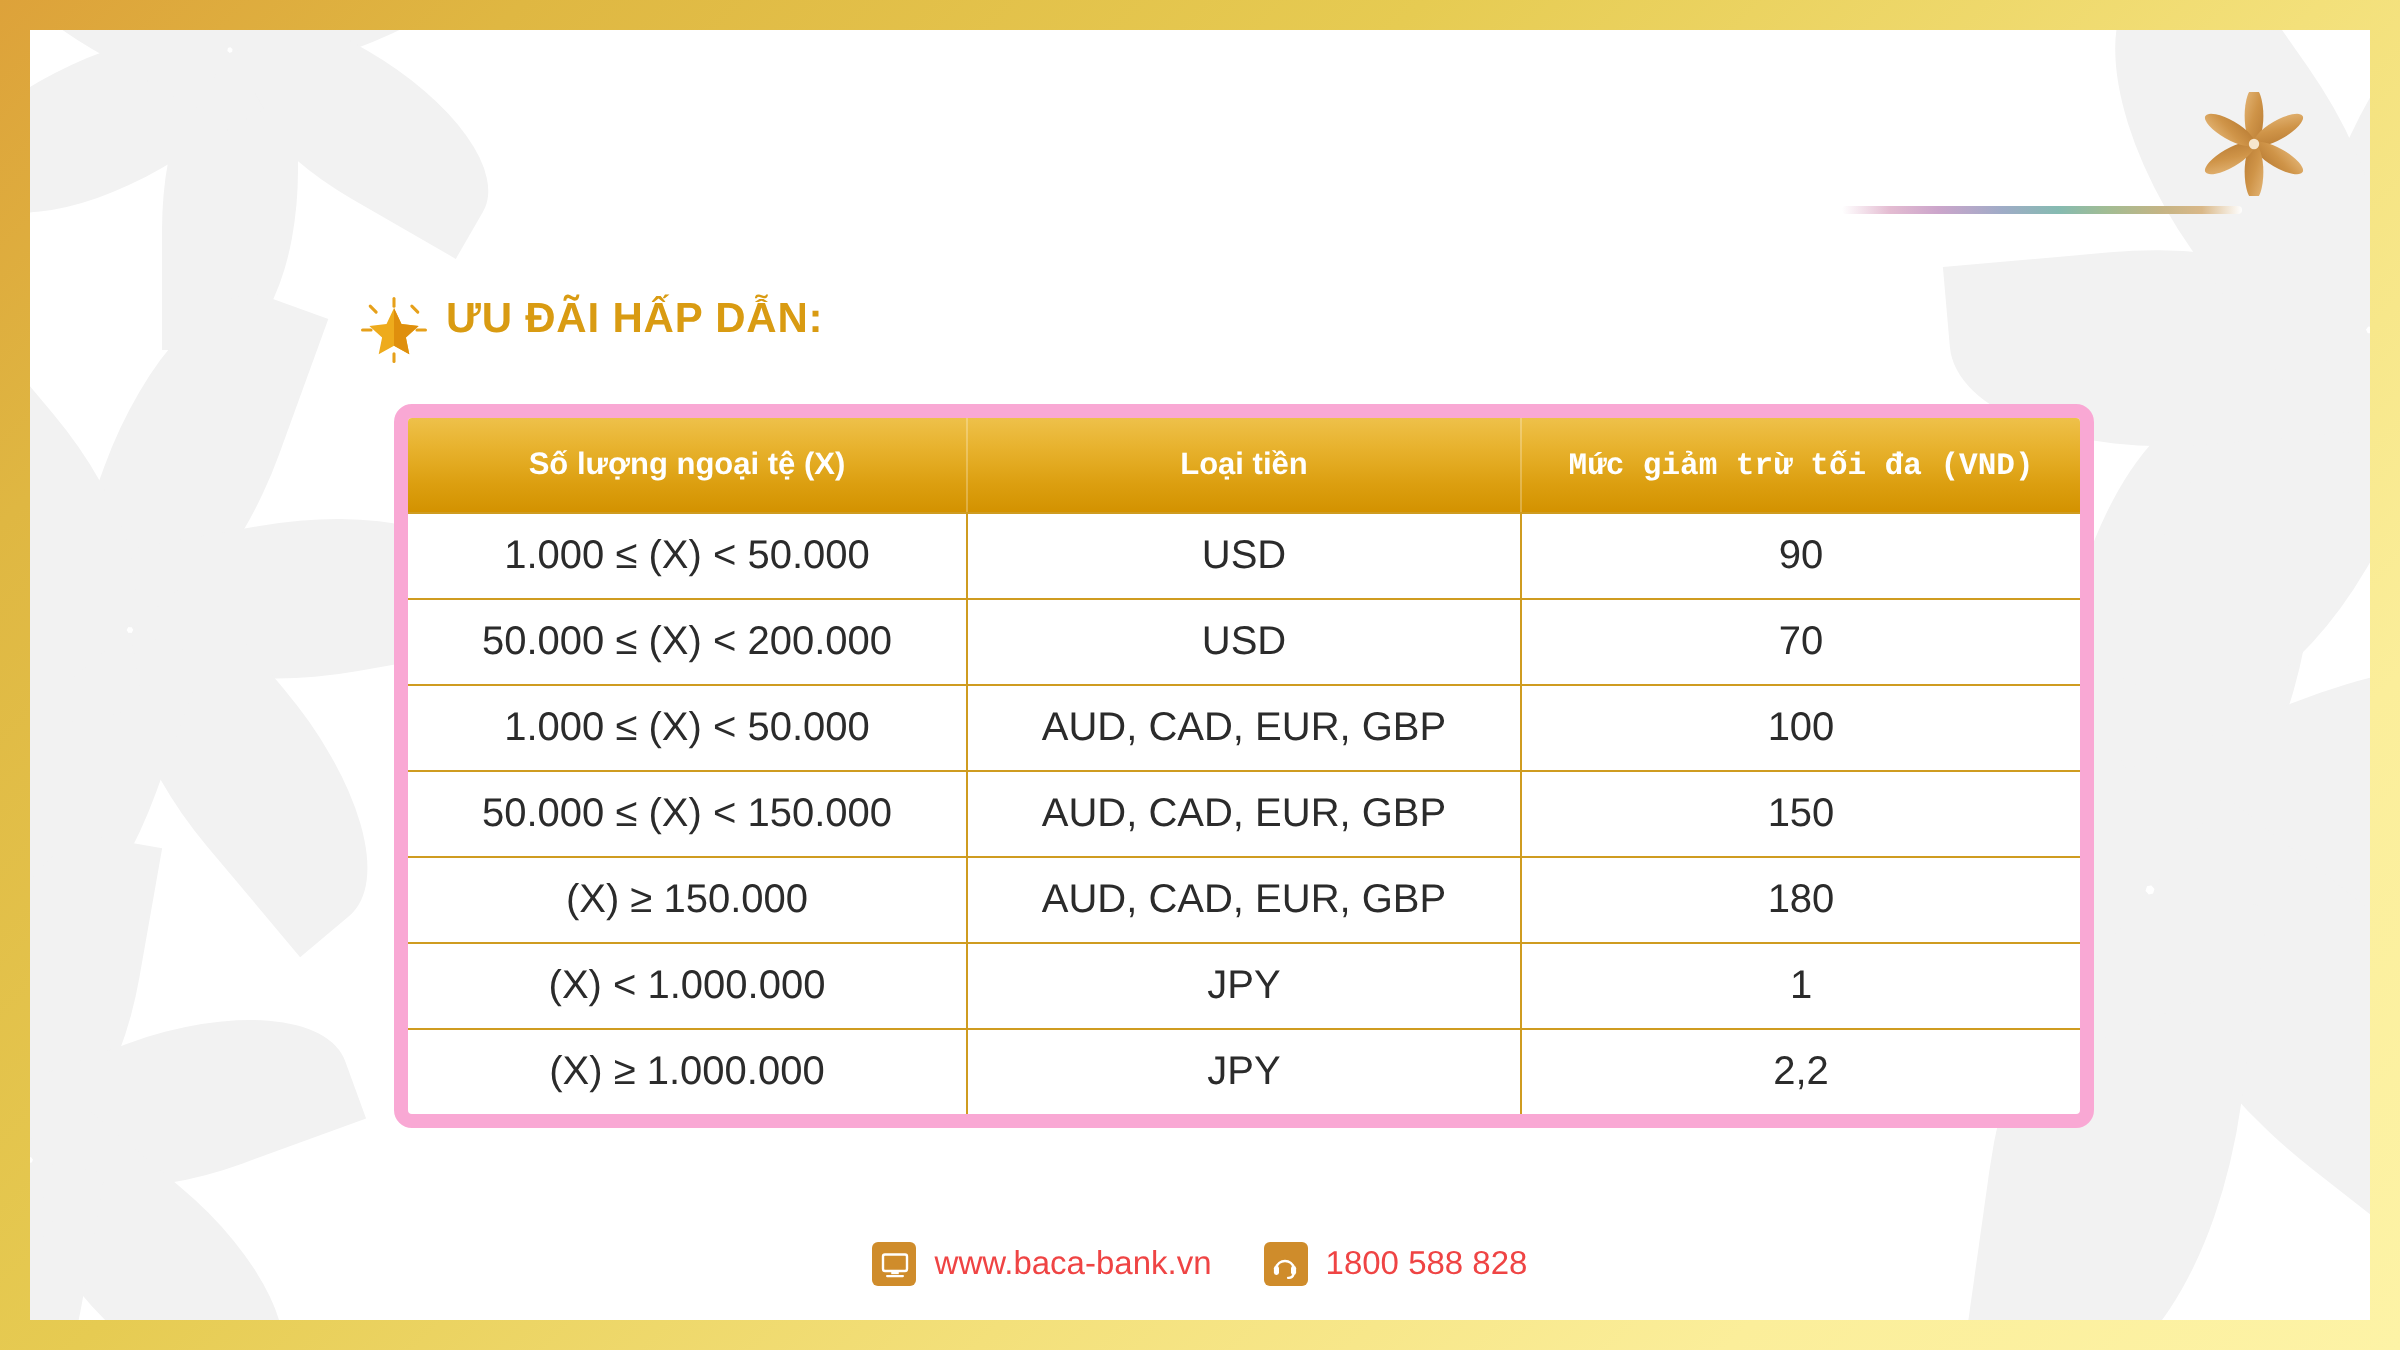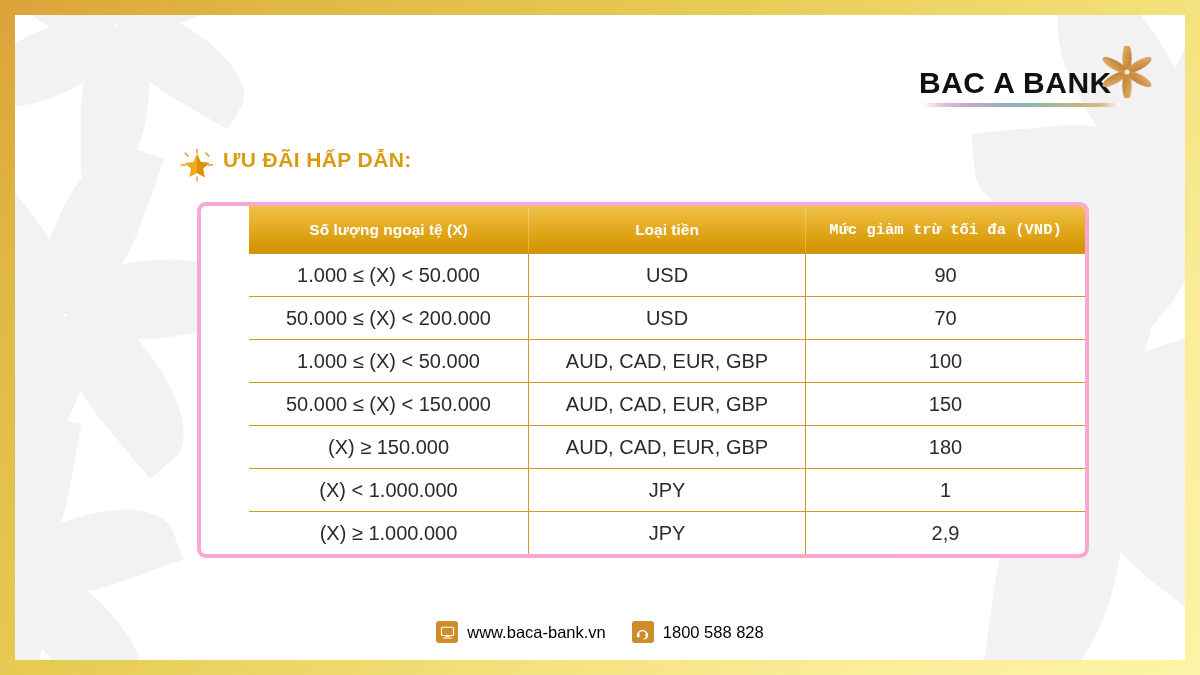--- a/index.html
+++ b/index.html
@@ -48,25 +48,24 @@
   #heading-text{
     font-size:21px;font-weight:bold;color:#d99b12;letter-spacing:.4px;
     white-space:nowrap;
   }
 
   
   #offer-table{
     position:absolute;left:182px;top:187px;width:836px;
     border-collapse:separate;border-spacing:0;
     table-layout:fixed;
-    border:4px solid #f9a8d4;
+    border:7px solid #f9a8d4;
     border-radius:9px;
     background:#ffffff;
     overflow:hidden;
-    padding-left:48px;
   }
   #offer-table th{
     height:47px;padding:0 6px;
     background:linear-gradient(180deg,#eec14a 0%,#e8b32f 30%,#dc9f10 70%,#d39200 100%);
     color:#ffffff;font-size:15.5px;font-weight:bold;
     text-align:center;vertical-align:middle;
     border-right:1px solid rgba(255,255,255,.25);
     white-space:nowrap;
   }
   #offer-table th:last-child{border-right:none;font-family:Liberation Mono, monospace;}
@@ -85,21 +84,21 @@
   
   #footer{
     position:absolute;left:0;right:0;top:595px;height:44px;
     display:flex;align-items:center;justify-content:center;gap:26px;
   }
   .foot-item{display:flex;align-items:center;gap:9px;}
   .foot-badge{
     width:22px;height:22px;border-radius:3px;background:#cf8c2b;
     display:flex;align-items:center;justify-content:center;flex:0 0 auto;
   }
-  .foot-text{font-size:16.5px;color:#000000;white-space:nowrap;}
+  .foot-text{font-size:16.5px;color:#ef4444;white-space:nowrap;}
 </style>
 </head>
 <body>
 
 <div id="page">
   <div id="canvas">
 
     <div>
 
       <div class="flower" style="left:-50px;top:-140px;width:300px;height:300px;">
@@ -142,21 +141,20 @@
         <div class="petal" style="width:100px;height:210px;margin-left:-50px;transform:rotate(25deg);"></div>
         <div class="petal" style="width:100px;height:210px;margin-left:-50px;transform:rotate(85deg);"></div>
         <div class="petal" style="width:100px;height:210px;margin-left:-50px;transform:rotate(145deg);"></div>
         <div class="petal" style="width:100px;height:210px;margin-left:-50px;transform:rotate(205deg);"></div>
         <div class="petal" style="width:100px;height:210px;margin-left:-50px;transform:rotate(265deg);"></div>
         <div class="petal" style="width:100px;height:210px;margin-left:-50px;transform:rotate(325deg);"></div>
       </div>
     </div>
 
     <div id="logo">
-      <div id="logo-text">BAC A BANK</div>
       <div id="logo-rule"></div>
       <svg id="logo-flower" viewBox="0 0 100 100">
         <defs>
           <linearGradient id="pg" x1="0" y1="0" x2="1" y2="1">
             <stop offset="0%" stop-color="#e5b87a"></stop>
             <stop offset="50%" stop-color="#cf9448"></stop>
             <stop offset="100%" stop-color="#b87b33"></stop>
           </linearGradient>
         </defs>
         <g transform="translate(50,50)">
@@ -239,21 +237,21 @@
           <td>180</td>
         </tr>
         <tr>
           <td>(X) &lt; 1.000.000</td>
           <td>JPY</td>
           <td>1</td>
         </tr>
         <tr>
           <td>(X) ≥ 1.000.000</td>
           <td>JPY</td>
-          <td>2,9</td>
+          <td>2,2</td>
         </tr>
       </tbody>
     </table>
 
     <div id="footer">
       <div class="foot-item">
         <span class="foot-badge">
           <svg width="15" height="15" viewBox="0 0 20 20">
             <rect x="2" y="3" width="16" height="11" rx="1.3" fill="none" stroke="#ffffff" stroke-width="1.6"></rect>
             <rect x="7.5" y="14.5" width="5" height="1.6" fill="#ffffff"></rect>

